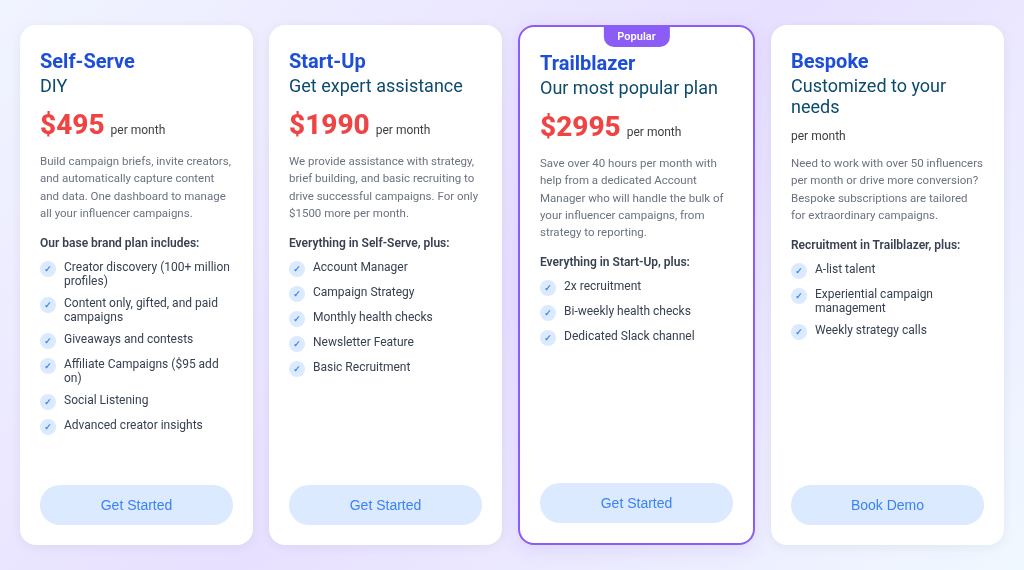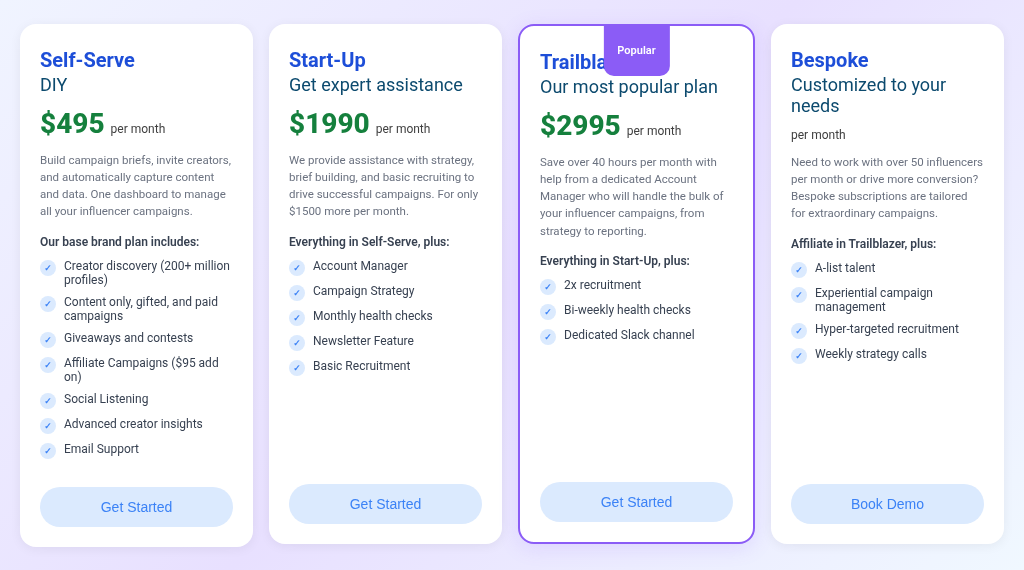--- a/index.html
+++ b/index.html
@@ -36,21 +36,21 @@
     }
     .popular-badge {
       position: absolute;
       top: -1px;
       left: 50%;
       transform: translateX(-50%);
       background: #8b5cf6;
       color: white;
       font-size: 11px;
       font-weight: 600;
-      padding: 19px 14px;
+      padding: 4px 14px;
       border-radius: 0 0 10px 10px;
     }
     .plan-name {
       font-size: 20px;
       font-weight: 700;
       color: #1d4ed8;
       margin-bottom: 2px;
     }
     .plan-tagline {
       font-size: 18px;
@@ -59,21 +59,21 @@
     }
     .plan-price {
       display: flex;
       align-items: baseline;
       gap: 6px;
       margin-bottom: 12px;
     }
     .price-amount {
       font-size: 28px;
       font-weight: 800;
-      color: #15803d;
+      color: #ef4444;
     }
     .price-period {
       font-size: 12px;
       color: #404040;
     }
     .plan-description {
       font-size: 11.5px;
       color: #6b7280;
       line-height: 1.5;
       margin-bottom: 14px;
@@ -143,21 +143,21 @@
     <div class="plan-price">
       <span class="price-amount">$495</span>
       <span class="price-period">per month</span>
     </div>
     <div class="plan-description">Build campaign briefs, invite creators, and automatically capture content and data. One dashboard to manage all your influencer campaigns.</div>
     <div class="features-header">Our base brand plan includes:</div>
     <ul class="features-list">
 
       <li class="feature-item">
         <span class="check-icon"></span>
-        <span>Creator discovery (200+ million profiles)</span>
+        <span>Creator discovery (100+ million profiles)</span>
       </li>
 
       <li class="feature-item">
         <span class="check-icon"></span>
         <span>Content only, gifted, and paid campaigns</span>
       </li>
 
       <li class="feature-item">
         <span class="check-icon"></span>
         <span>Giveaways and contests</span>
@@ -171,24 +171,20 @@
       <li class="feature-item">
         <span class="check-icon"></span>
         <span>Social Listening</span>
       </li>
 
       <li class="feature-item">
         <span class="check-icon"></span>
         <span>Advanced creator insights</span>
       </li>
 
-      <li class="feature-item">
-        <span class="check-icon"></span>
-        <span>Email Support</span>
-      </li>
     </ul>
       <button class="cta-button">Get Started</button>
     </div>
     <div class="pricing-card">
     <div class="plan-name">Start-Up</div>
     <div class="plan-tagline">Get expert assistance</div>
     <div class="plan-price">
       <span class="price-amount">$1990</span>
       <span class="price-period">per month</span>
     </div>
@@ -253,37 +249,33 @@
     </ul>
       <button class="cta-button featured-btn">Get Started</button>
     </div>
     <div class="pricing-card">
     <div class="plan-name">Bespoke</div>
     <div class="plan-tagline">Customized to your needs</div>
     <div class="plan-price">
       <span class="price-period">per month</span>
     </div>
     <div class="plan-description">Need to work with over 50 influencers per month or drive more conversion? Bespoke subscriptions are tailored for extraordinary campaigns.</div>
-    <div class="features-header">Affiliate in Trailblazer, plus:</div>
+    <div class="features-header">Recruitment in Trailblazer, plus:</div>
     <ul class="features-list">
 
       <li class="feature-item">
         <span class="check-icon"></span>
         <span>A-list talent</span>
       </li>
 
       <li class="feature-item">
         <span class="check-icon"></span>
         <span>Experiential campaign management</span>
       </li>
 
-      <li class="feature-item">
-        <span class="check-icon"></span>
-        <span>Hyper-targeted recruitment</span>
-      </li>
 
       <li class="feature-item">
         <span class="check-icon"></span>
         <span>Weekly strategy calls</span>
       </li>
     </ul>
       <button class="cta-button">Book Demo</button>
     </div>
   </div>
 

